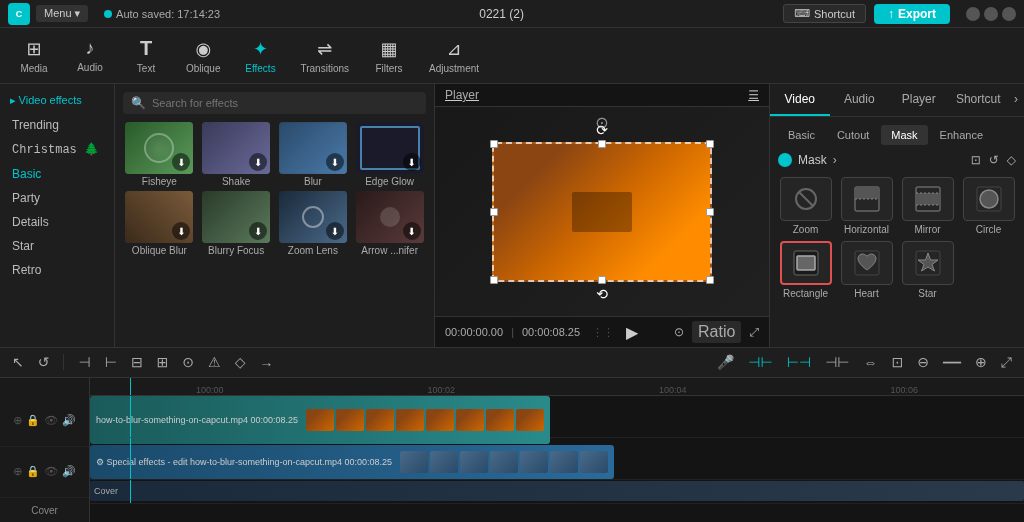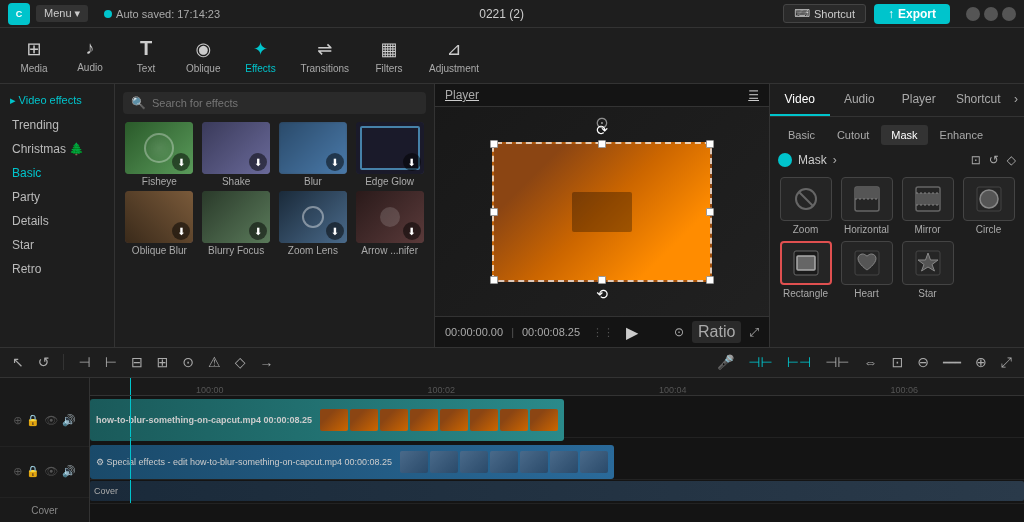--- a/index.html
+++ b/index.html
@@ -32,21 +32,21 @@
     .tool-item.active .tool-icon { color: #00c4cc; }
 
     
     .main-content { display: flex; height: calc(522px - 28px - 56px - 175px); }
 
     
     .left-panel { width: 115px; background: #1e1e1e; border-right: 1px solid #333; padding: 6px 0; overflow-y: auto; }
     .panel-header { color: #00c4cc; font-size: 11px; padding: 4px 10px 6px; display: flex; align-items: center; gap: 4px; }
     .sidebar-item { padding: 5px 12px; cursor: pointer; font-size: 12px; color: #bbb; }
     .sidebar-item.active { color: #00c4cc; }
-    .sidebar-item.christmas { display: flex; align-items: center; gap: 4px; }
+    .sidebar-item.christmas { display: flex; align-items: center; gap: 4px; font-family: Liberation Mono, monospace; }
 
     
     .effects-panel { width: 320px; background: #1e1e1e; border-right: 1px solid #333; padding: 8px; }
     .search-bar { display: flex; align-items: center; background: #2a2a2a; border-radius: 4px; padding: 4px 8px; margin-bottom: 8px; gap: 6px; }
     .search-bar input { background: none; border: none; color: #ccc; font-size: 11px; outline: none; flex: 1; }
     .effects-grid { display: grid; grid-template-columns: repeat(4, 1fr); gap: 4px; }
     .effect-item { display: flex; flex-direction: column; align-items: center; cursor: pointer; }
     .effect-thumb { width: 68px; height: 52px; background: #333; border-radius: 4px; position: relative; overflow: hidden; display: flex; align-items: center; justify-content: center; }
     .effect-thumb-bg1 { background: linear-gradient(135deg, #2a4a2a, #4a7a4a); }
     .effect-thumb-bg2 { background: linear-gradient(135deg, #3a3a4a, #5a5a7a); }
@@ -446,21 +446,21 @@
         <div style="display:flex;width:100%;padding:0 4px;justify-content:space-around;align-items:flex-end;height:100%;text-align:center;">
           <span style="font-size:9px;color:#555;">100:00</span>
           <span style="font-size:9px;color:#555;">100:02</span>
           <span style="font-size:9px;color:#555;">100:04</span>
           <span style="font-size:9px;color:#555;">100:06</span>
         </div>
       </div>
 
       <div style="height:42px;display:flex;align-items:center;border-bottom:1px solid #222;position:relative;">
         <div style="position:absolute;left:40px;top:0;bottom:0;width:1px;background:#00c4cc;z-index:10;"></div>
-        <div class="track-clip" style="height:42px;background:linear-gradient(to right,#1a5a5a,#2a8a8a);left:0;right:0;position:relative;font-weight:bold;">
+        <div class="track-clip" style="height:48px;background:linear-gradient(to right,#1a5a5a,#2a8a8a);left:0;right:0;position:relative;">
           <span class="track-clip-label">how-to-blur-something-on-capcut.mp4 00:00:08.25</span>
           <div style="display:flex;gap:2px;margin-left:8px;overflow:hidden;flex:1;">
             <div class="frame-thumb"></div>
             <div class="frame-thumb"></div>
             <div class="frame-thumb"></div>
             <div class="frame-thumb"></div>
             <div class="frame-thumb"></div>
             <div class="frame-thumb"></div>
             <div class="frame-thumb"></div>
             <div class="frame-thumb"></div>

